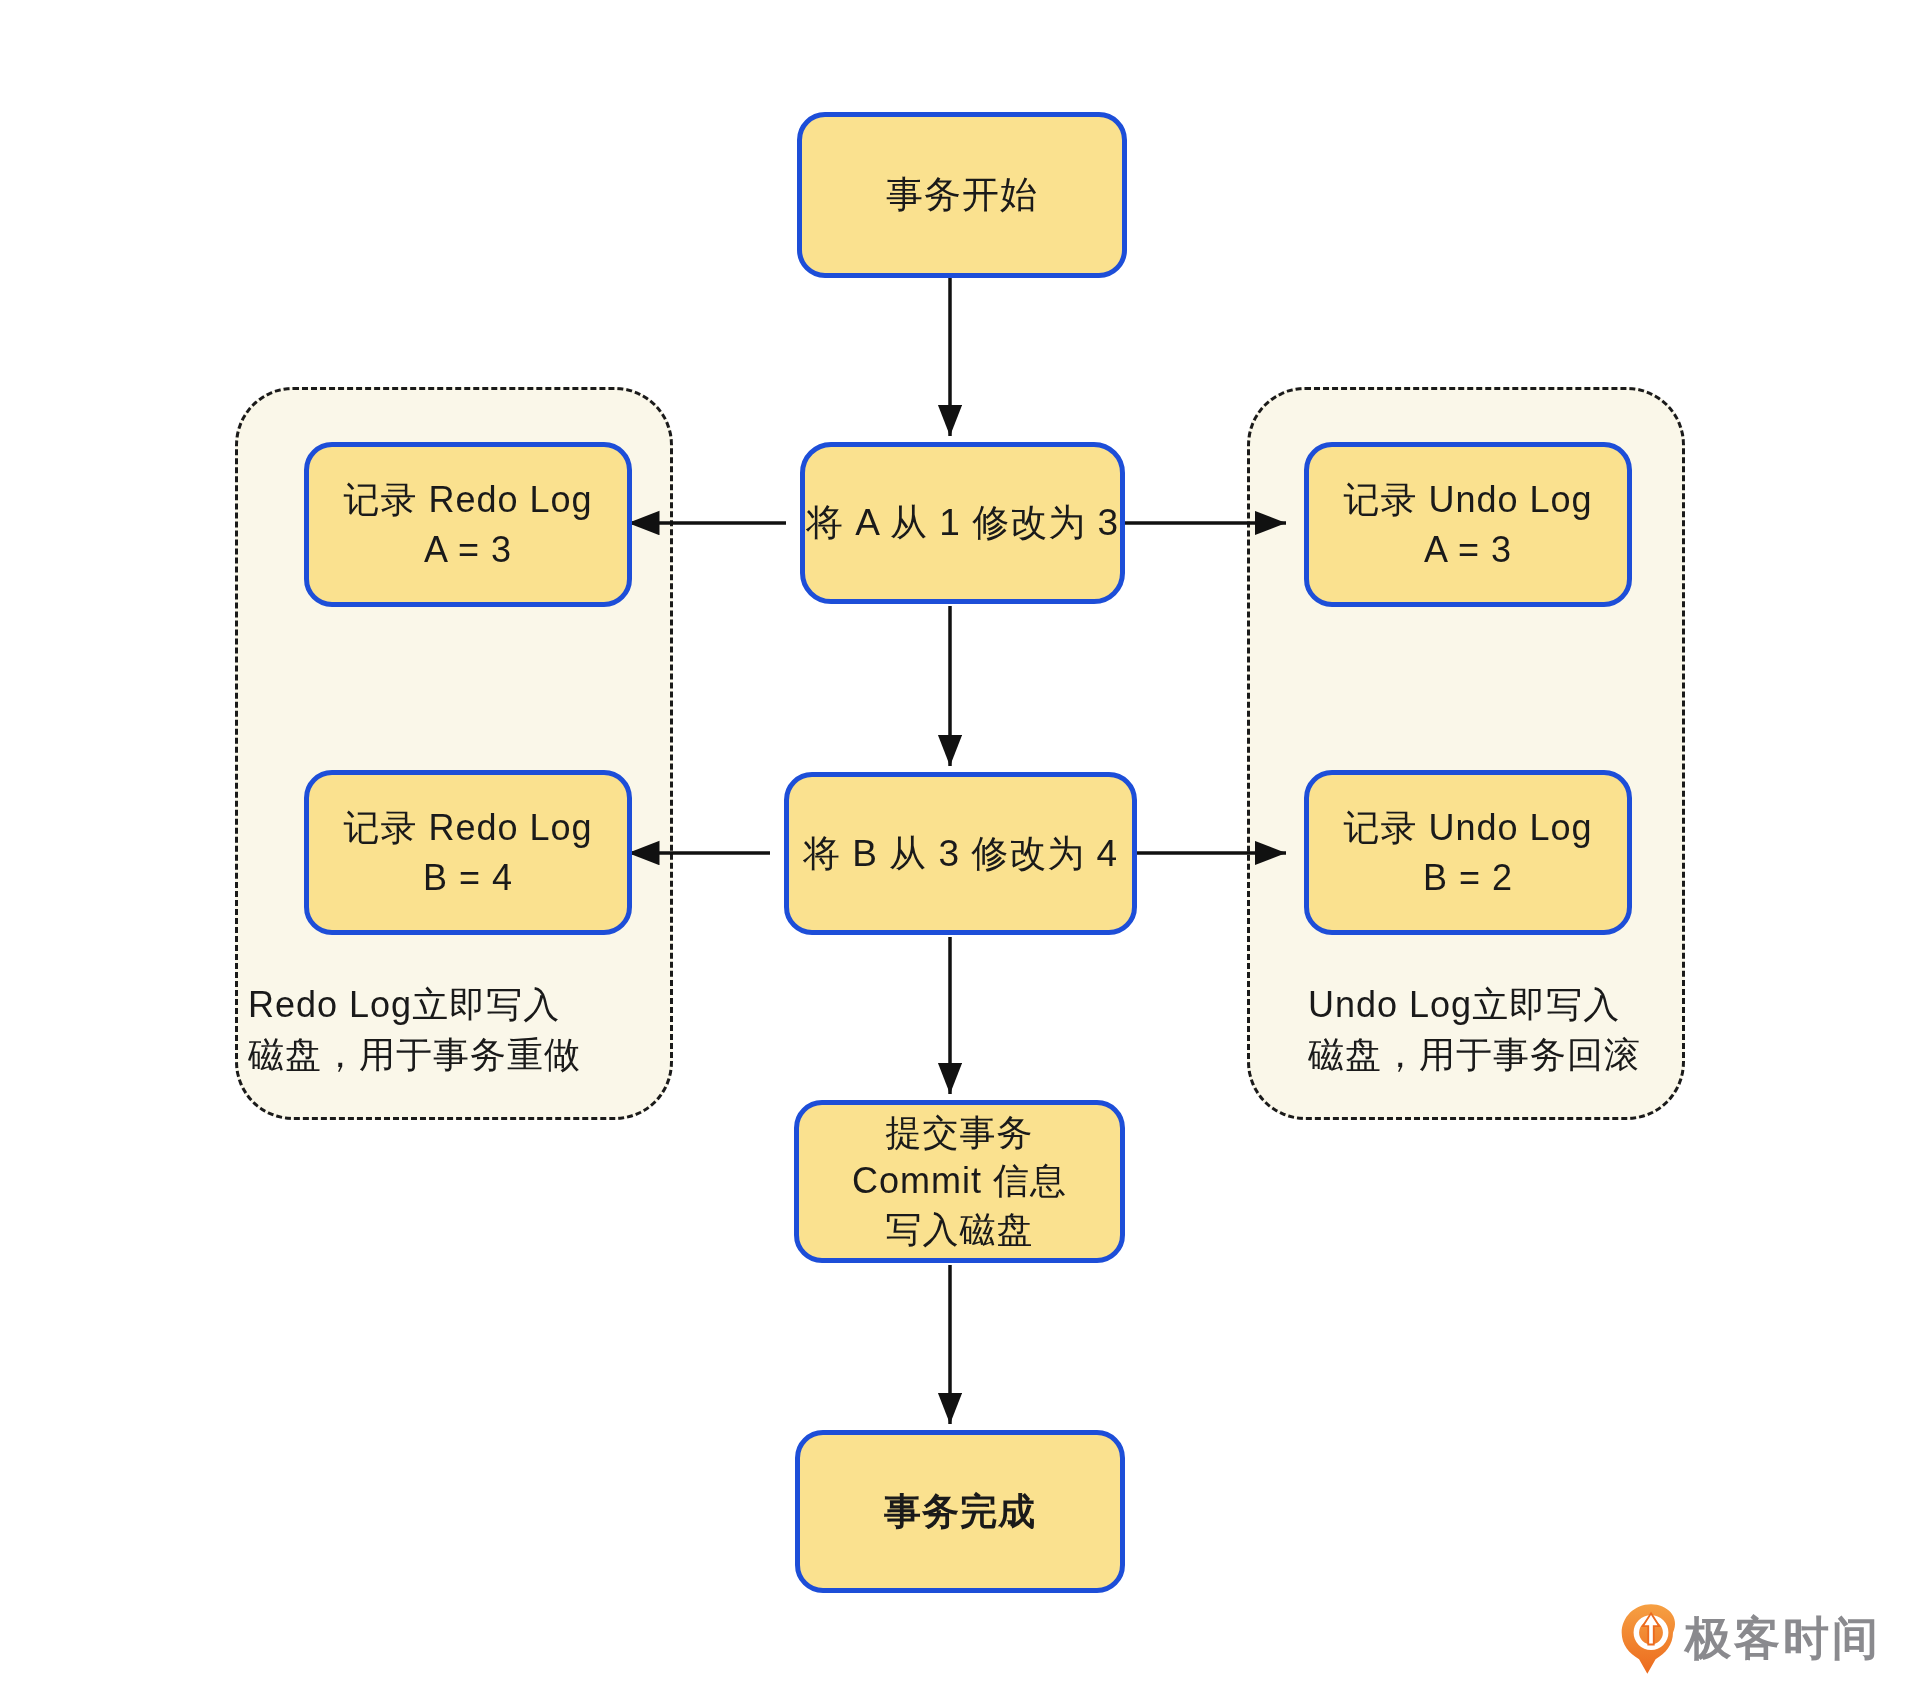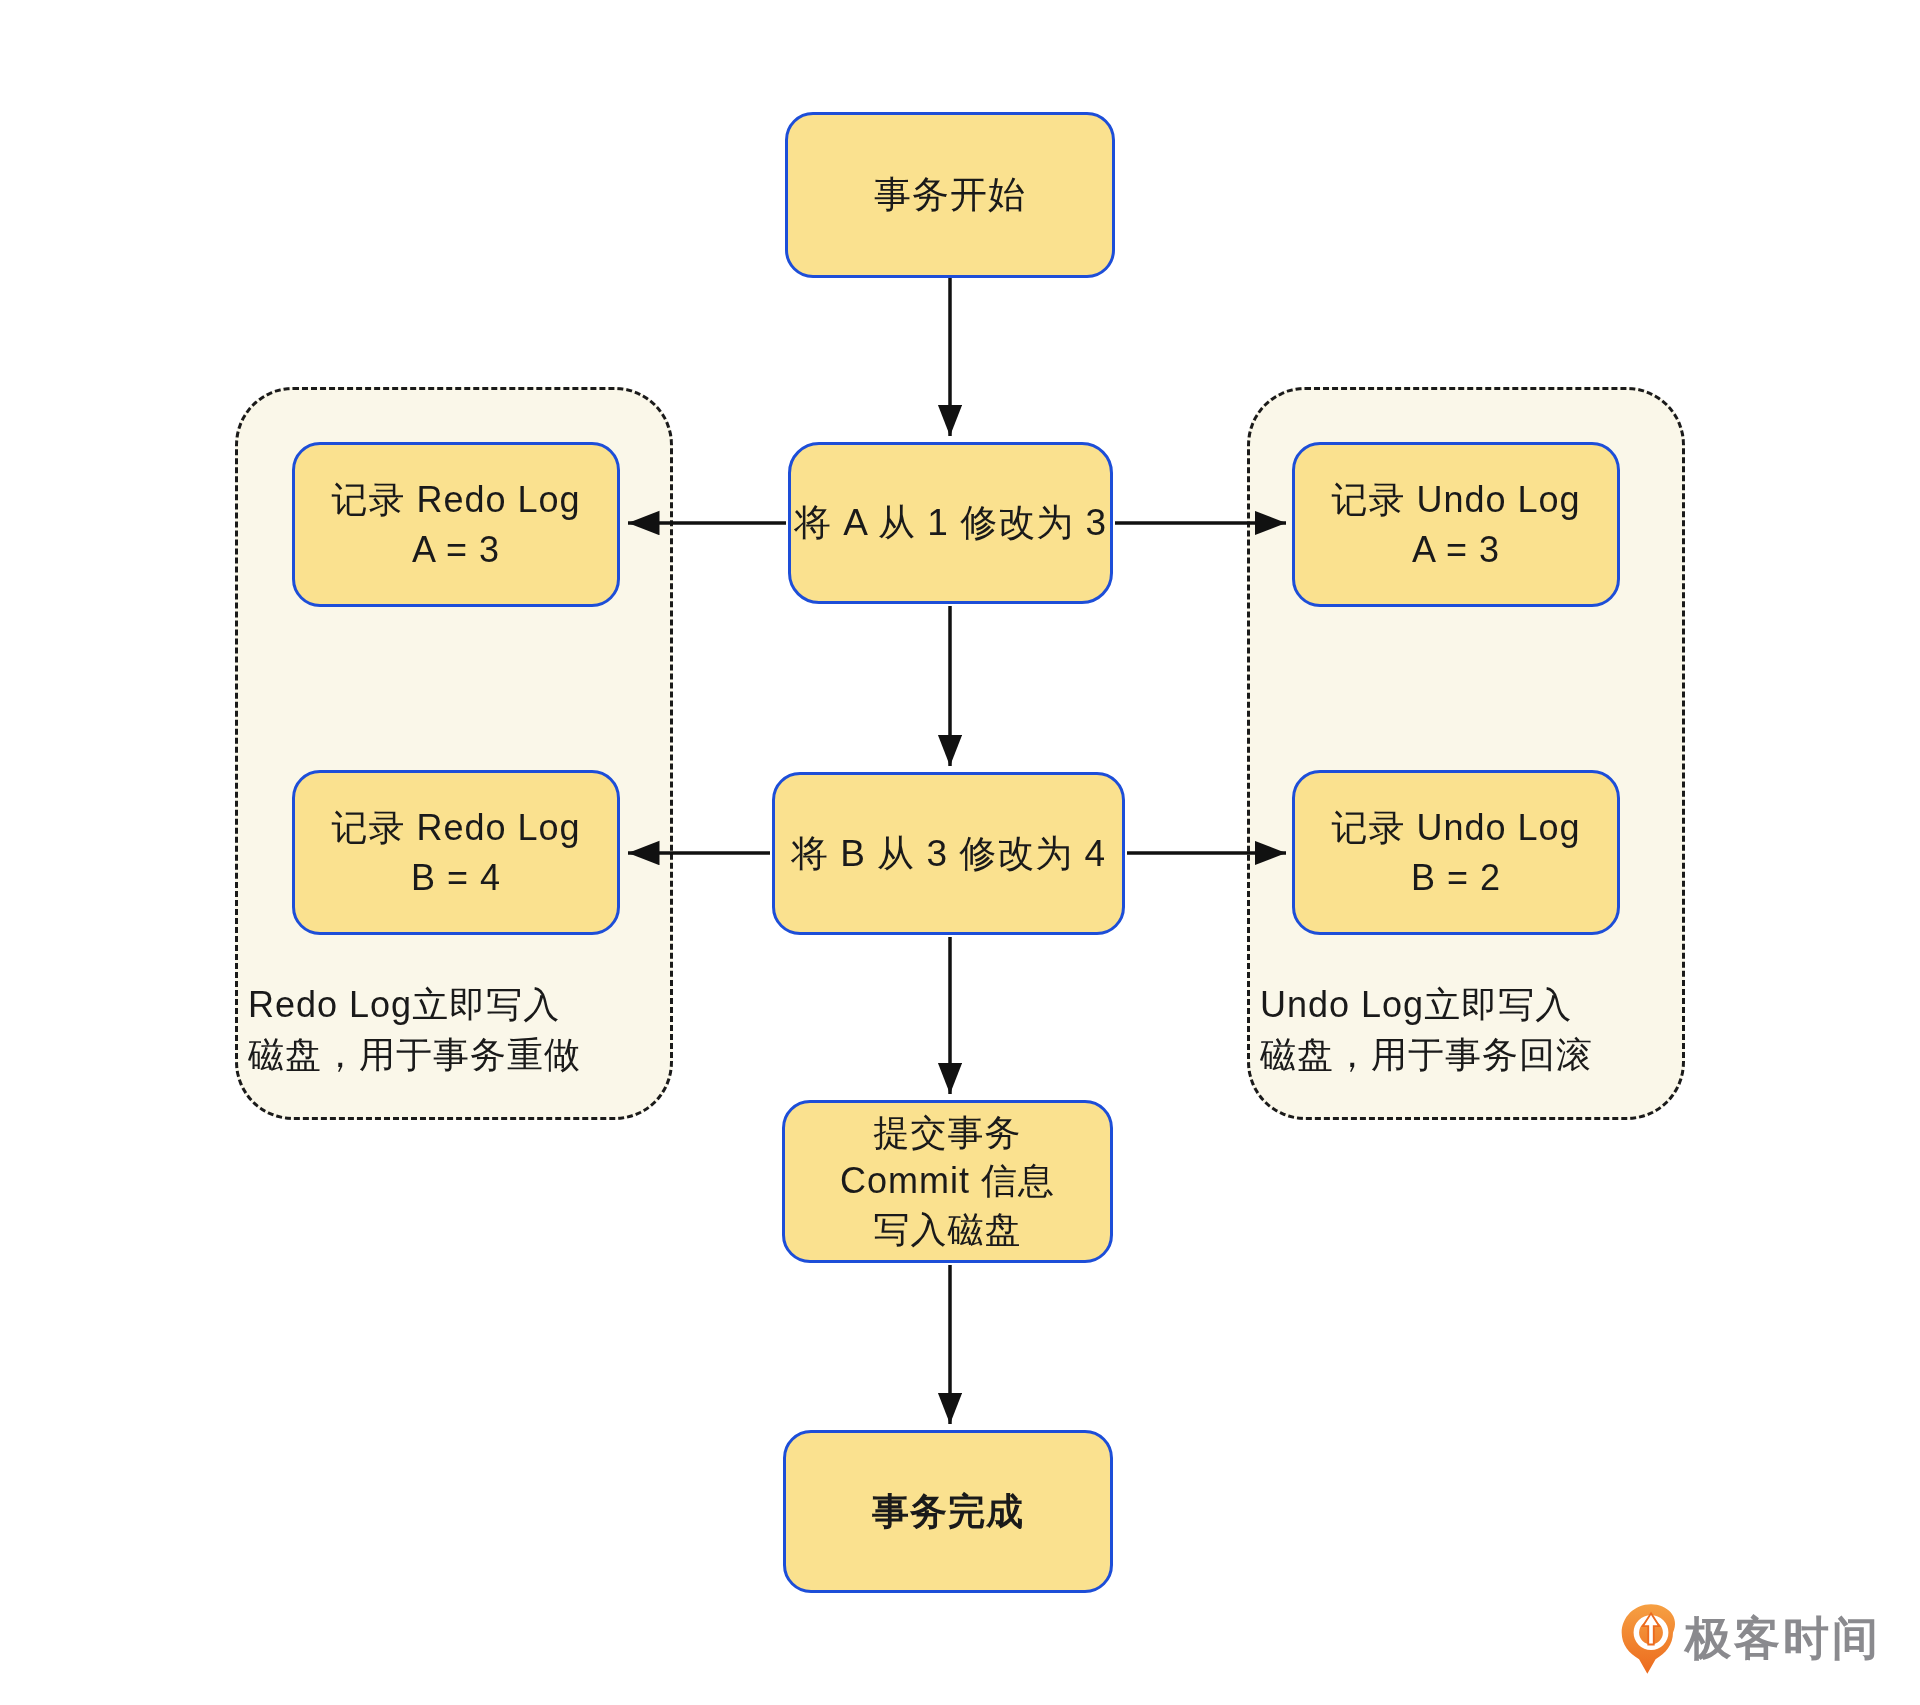--- a/index.html
+++ b/index.html
@@ -15,32 +15,33 @@
   .group{
     position:absolute;
     background:#faf7e9;
     border:3px dashed #1a1a1a;
     border-radius:58px;
     box-sizing:border-box;
   }
   .node{
     position:absolute;
     background:#fae18f;
-    border:3px solid #1d4ed8;
+    border:5px solid #1d4ed8;
     border-radius:28px;
     box-sizing:border-box;
     display:flex;
     flex-direction:column;
     align-items:center;
     justify-content:center;
     text-align:center;
     font-size:37px;
     font-weight:500;
     line-height:1.38;
     letter-spacing:1px;
+    margin-left:12px;
   }
   .note{
     position:absolute;
     display:flex;
     flex-direction:column;
     align-items:flex-start;
     justify-content:center;
     text-align:center;
     font-size:36px;
     font-weight:500;
@@ -128,21 +129,21 @@
 
   <div class="node" style="left:783px;top:1430px;width:330px;height:163px;font-weight:bold;">
     <span class="ln">事务完成</span>
   </div>
 
   <div class="note" style="left:248px;top:970px;width:412px;height:120px;">
     <span class="ln">Redo Log立即写入</span>
     <span class="ln">磁盘，用于事务重做</span>
   </div>
 
-  <div class="note" style="left:1260px;top:970px;width:412px;height:120px;">
+  <div class="note" style="left:1308px;top:970px;width:412px;height:120px;">
     <span class="ln">Undo Log立即写入</span>
     <span class="ln">磁盘，用于事务回滚</span>
   </div>
 
   <div class="brand">
     <svg width="66" height="74" viewBox="0 0 72 80">
       <defs>
         <linearGradient id="lg" x1="0" y1="0" x2="0" y2="1">
           <stop offset="0" stop-color="#f6a043"></stop>
           <stop offset="1" stop-color="#ec6a1d"></stop>

